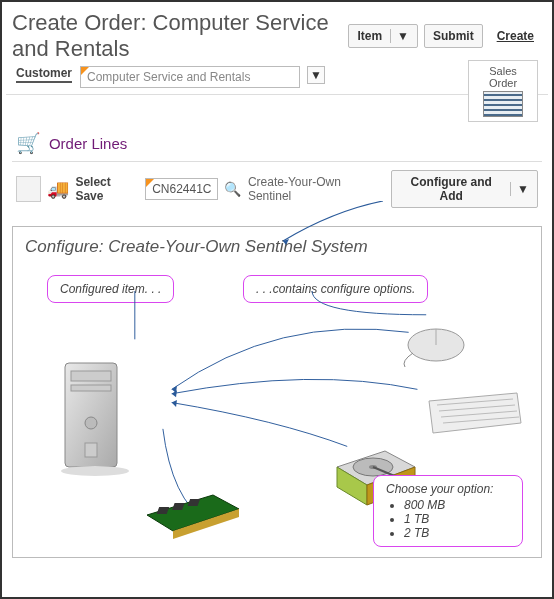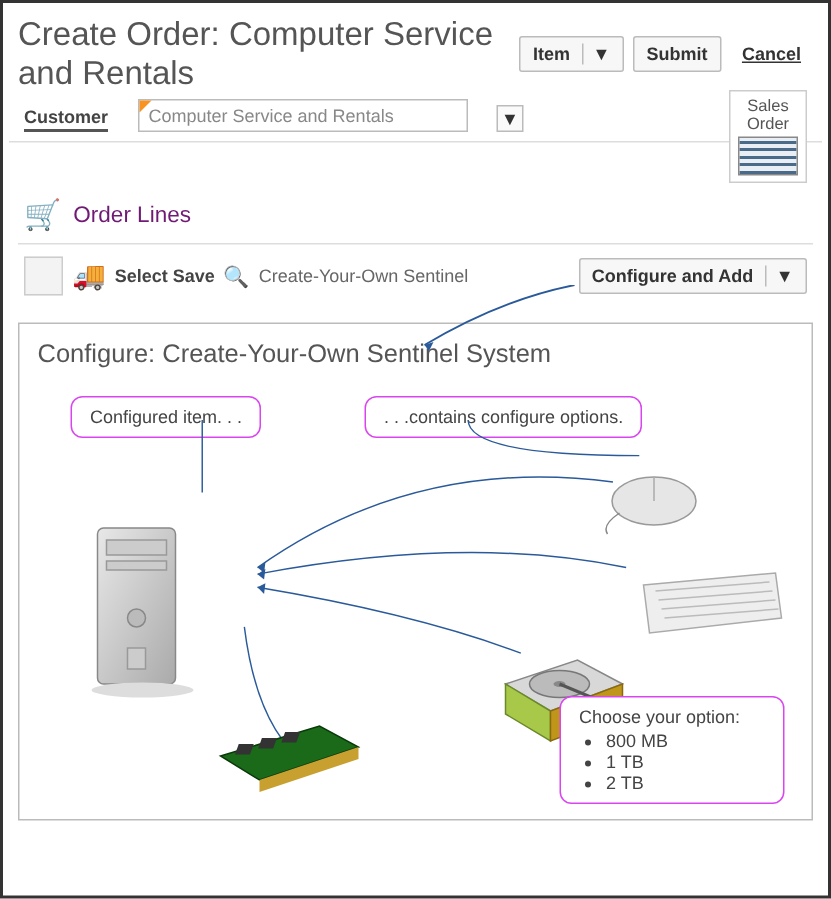--- a/index.html
+++ b/index.html
@@ -45,22 +45,22 @@
     padding-left: 6px;
   }
   .btn.link {
     border: none;
     background: none;
     text-decoration: underline;
     font-weight: bold;
   }
   .customer-row {
     display: flex;
-    align-items: flex-end;
-    gap: 20px;
+    align-items: flex-start;
+    gap: 8px;
     padding: 2px 10px 6px 10px;
     border-bottom: 1px solid #ddd;
   }
   .label-underline {
     border-bottom: 2px solid #555;
     padding-bottom: 1px;
     font-weight: bold;
     font-size: 12px;
     color: #444;
   }
@@ -86,21 +86,21 @@
     align-items: center;
     justify-content: center;
     margin-left: -1px;
     background: #fafafa;
     cursor: pointer;
   }
   .sales-order-badge {
     position: absolute;
     right: 14px;
     top: 58px;
-    width: 52px;
+    width: 70px;
     text-align: center;
     font-size: 11px;
     line-height: 1.1;
     color: #555;
     background: #fff;
     border: 1px solid #ccc;
     padding: 4px 2px;
     z-index: 5;
   }
   .sales-order-icon {
@@ -156,20 +156,21 @@
     font-size: 14px;
     cursor: pointer;
   }
   .item-desc { color: #666; font-size: 12px; margin-left: 0; margin-right: 4px; }
   .configure-panel {
     margin: 10px 6px 6px 6px;
     border: 1px solid #bbb;
     height: 332px;
     position: relative;
     padding: 10px 12px;
+    font-style: italic;
   }
   .configure-title { font-size: 17px; color: #555; margin-bottom: 14px; }
   .callout {
     position: absolute;
     background: #fff;
     border: 1px solid #d946ef;
     border-radius: 8px;
     padding: 6px 12px;
     font-size: 12px;
     color: #444;
@@ -206,21 +207,21 @@
   <div class="page-title">Create Order: Computer Service and Rentals</div>
   <div class="btn-group">
     <button class="btn">
       <span>Item</span>
       <span class="caret">▼</span>
     </button>
     <button class="btn">
       <span>Submit</span>
     </button>
     <button class="btn link">
-      <span>Cancel</span>
+      <span>Create</span>
     </button>
   </div>
 </div>
 
 <div class="customer-row">
   <span class="label-underline">Customer</span>
   <div class="select-box">
     <span>Computer Service and Rentals</span>
   </div>
   <span class="select-caret">▼</span>
@@ -234,20 +235,23 @@
 
 <div class="section-order-lines">
   <div class="order-lines-header">
     <span style="font-size:20px;color:#888;">🛒</span>
     <span class="order-lines-title">Order Lines</span>
   </div>
   <div class="item-row">
     <span class="sq-icon-btn"></span>
     <span style="font-size:18px;color:#888;">🚚</span>
     <span class="item-label">Select Save</span>
+    <div class="item-input">
+      <span>CN62441C</span>
+    </div>
     <span class="search-icon">🔍</span>
     <span class="item-desc">Create-Your-Own Sentinel</span>
     <button class="btn" style="margin-left:auto;">
       <span>Configure and Add</span>
       <span class="caret">▼</span>
     </button>
   </div>
 </div>
 
 <div class="configure-panel">

